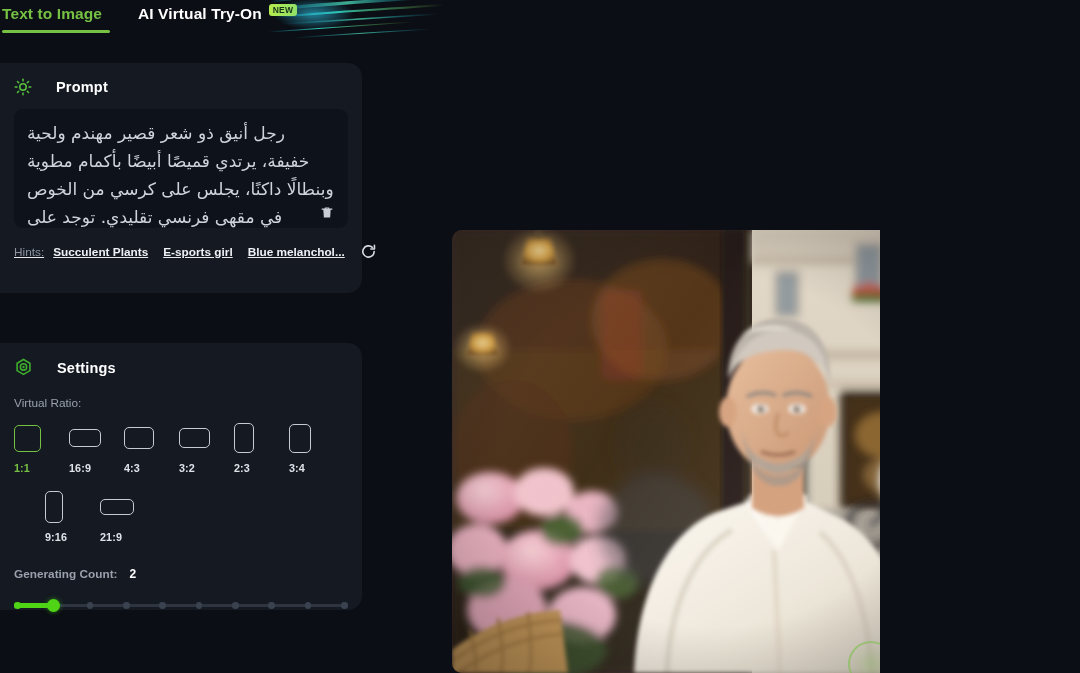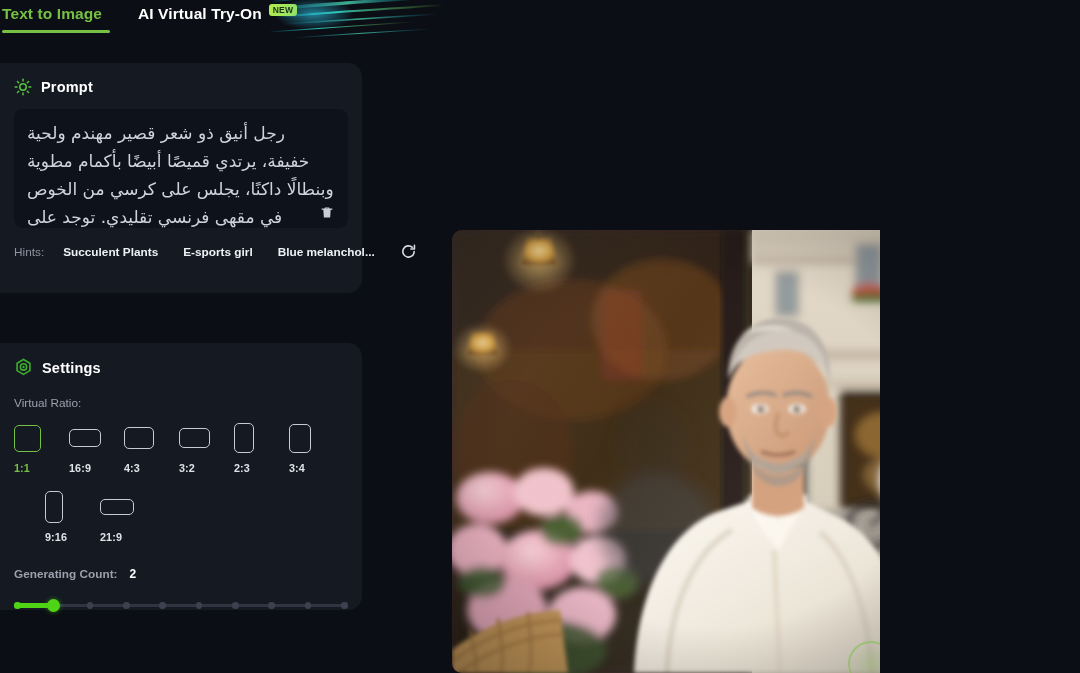--- a/index.html
+++ b/index.html
@@ -98,21 +98,21 @@
     background: #141922;
     border-radius: 0 14px 14px 0;
   }
 
   .panel-prompt { top: 63px; height: 230px; }
   .panel-settings { top: 303px; height: 267px; margin-top: 40px; }
 
   .panel-head {
     display: flex;
     align-items: center;
-    gap: 9px;
+    gap: 24px;
     padding: 15px 0 0 14px;
   }
   .panel-title {
     font-size: 14.5px;
     font-weight: bold;
     color: #ffffff;
     letter-spacing: .2px;
   }
 
   
@@ -142,23 +142,24 @@
     display: flex;
     align-items: center;
     justify-content: center;
     cursor: pointer;
   }
 
   
   .hints-row {
     display: flex;
     align-items: center;
-    gap: 10px;
+    gap: 0;
     padding: 15px 0 0 14px;
     font-size: 11.8px;
+    text-decoration: underline;
   }
   .hints-label { color: #8d949f; margin-right: 9px; }
   .hint-item {
     color: #eef1f5;
     font-weight: bold;
     margin-right: 15px;
     white-space: nowrap;
     cursor: pointer;
   }
   .hint-refresh {

